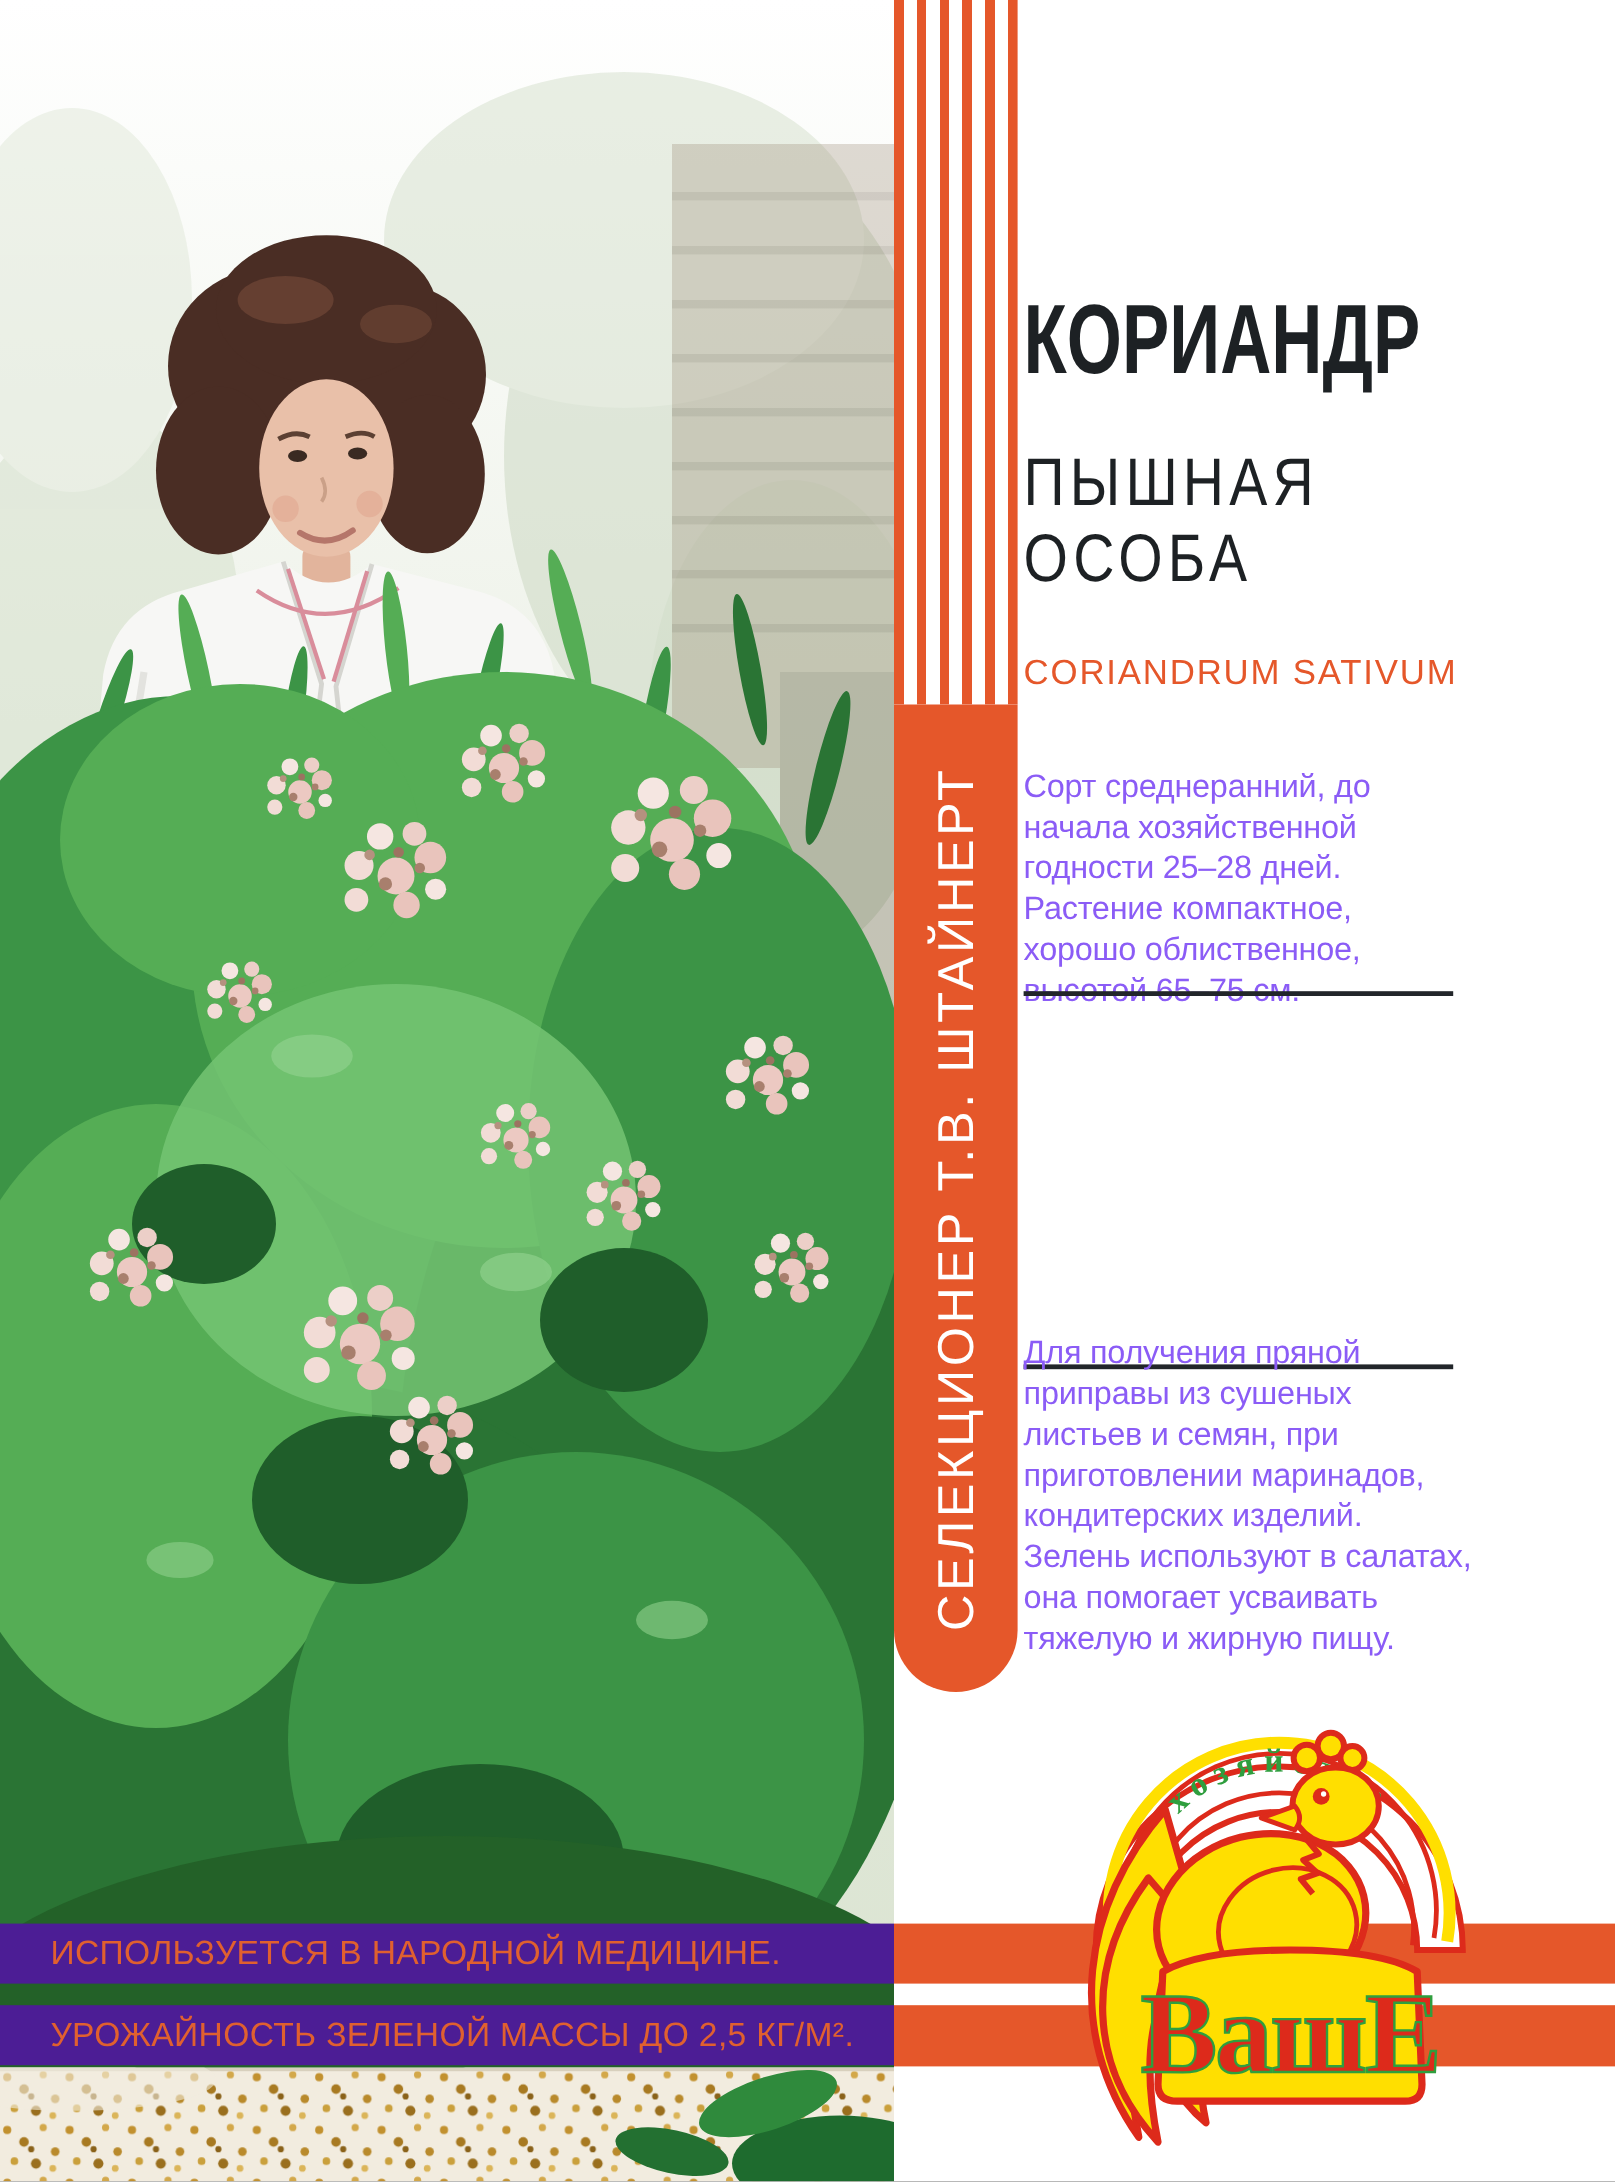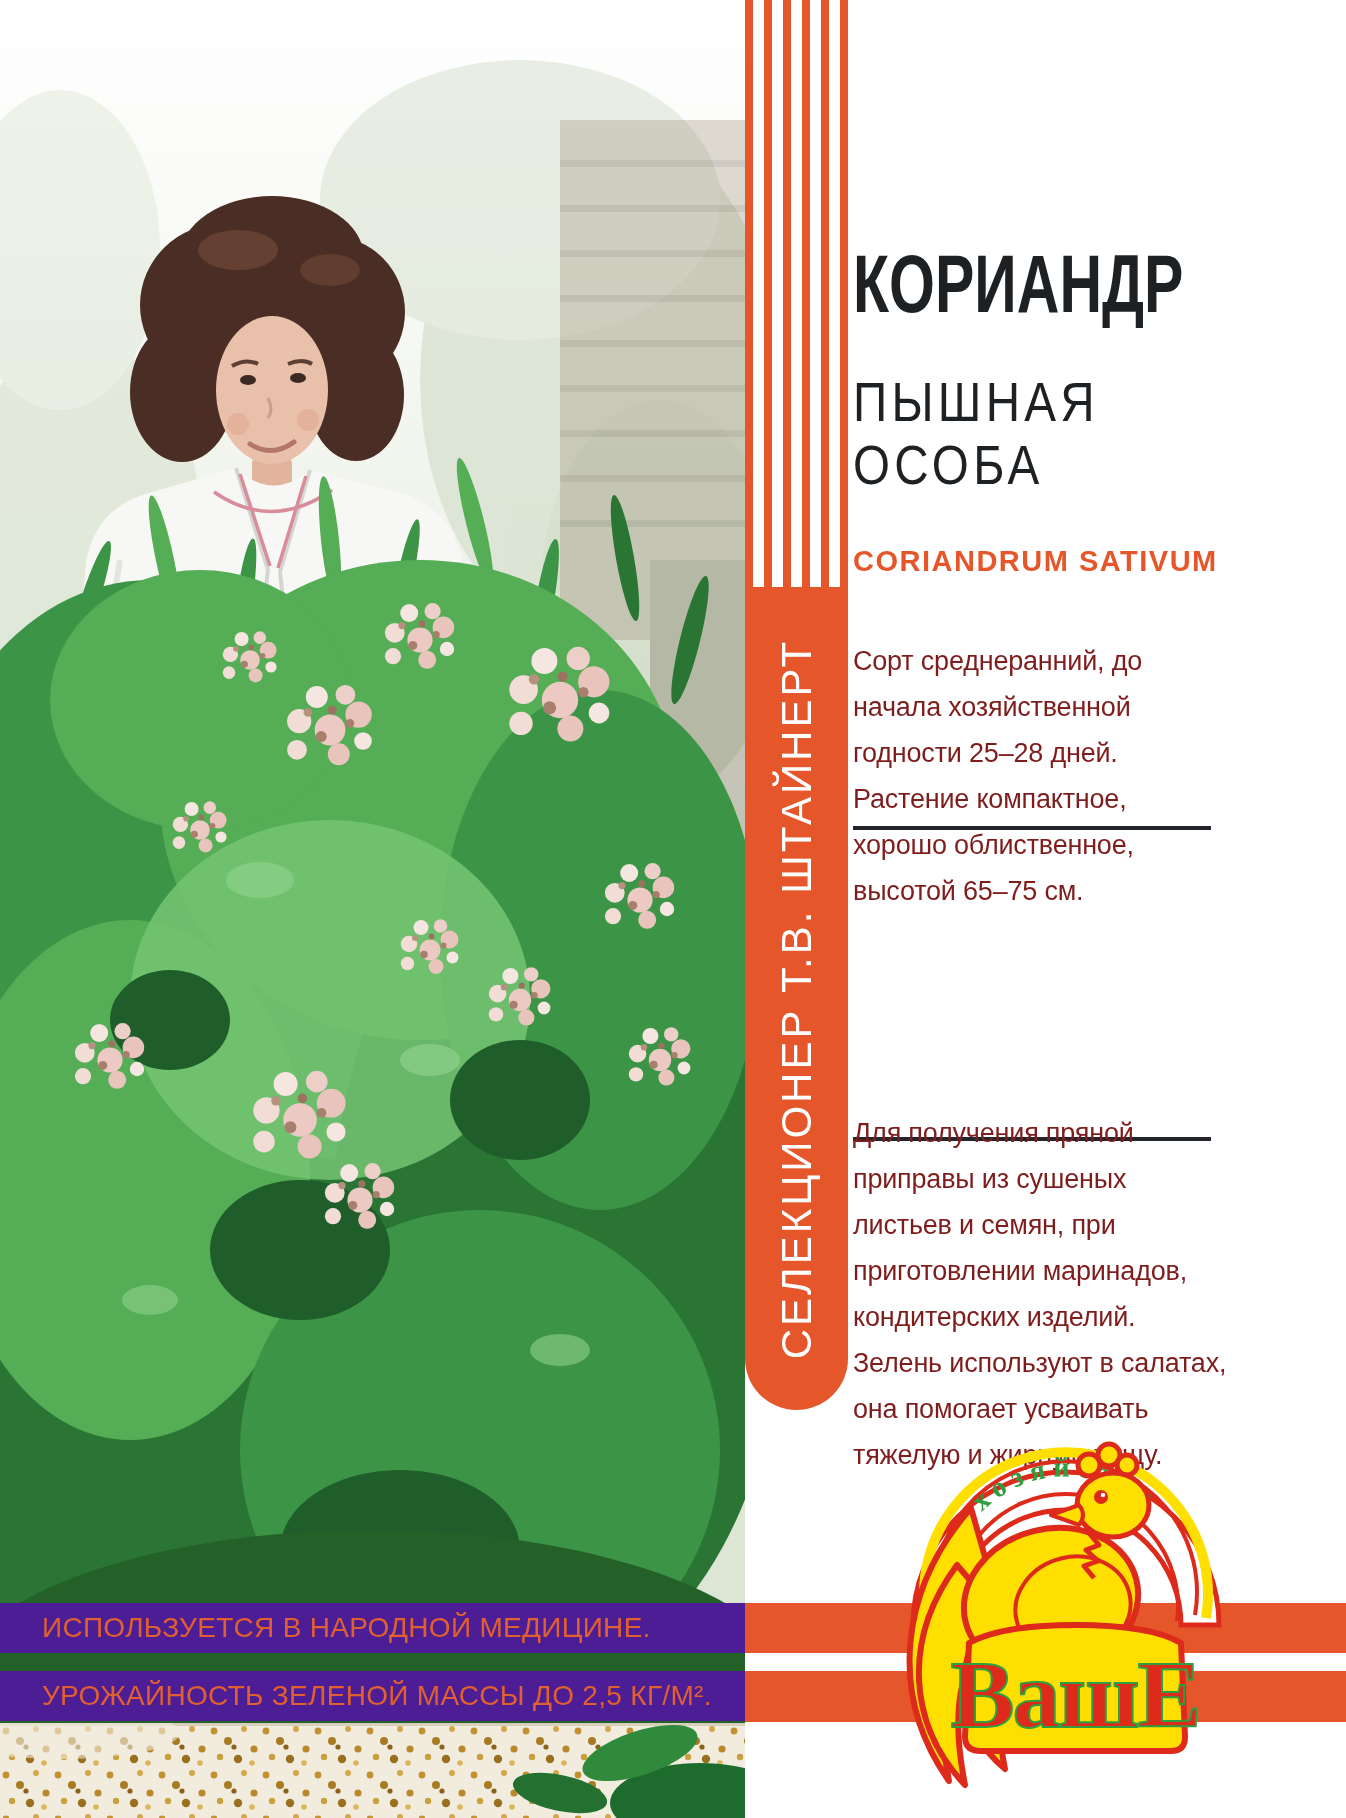--- a/index.html
+++ b/index.html
@@ -33,26 +33,26 @@
     position:absolute;left:0;top:243px;margin:0;
     font-size:82px;font-weight:700;color:#1d2124;line-height:1;
     transform:scaleX(.72);transform-origin:left top;white-space:nowrap;
   }
   .variety{
     position:absolute;left:0;top:370px;margin:0;width:310px;
     font-size:56px;font-weight:400;color:#1d2124;line-height:63px;
     letter-spacing:5px;transform:scaleX(.85);transform-origin:left top;
   }
   .latin{
-    position:absolute;left:0;top:545px;font-size:29px;font-weight:700;
+    position:absolute;left:0;top:545px;font-size:29px;font-weight:400;
     color:#E5572A;letter-spacing:1.5px;white-space:nowrap;
   }
   .para{
     position:absolute;left:0;margin:0;width:374px;
-    font-size:27px;line-height:46px;color:#7f1d1d;letter-spacing:-.2px;
+    font-size:27px;line-height:34px;color:#8b5cf6;letter-spacing:-.2px;
   }
   .para1{top:638px;}
   .para2{top:849px;}
   .para3{top:1110px;}
   .divider{position:absolute;left:0;width:358px;height:4px;background:#22262a;}
   .div1{top:826px;}
   .div2{top:1137px;}
   
   .banner{
     position:absolute;left:0;width:745px;background:#4c1d95;

